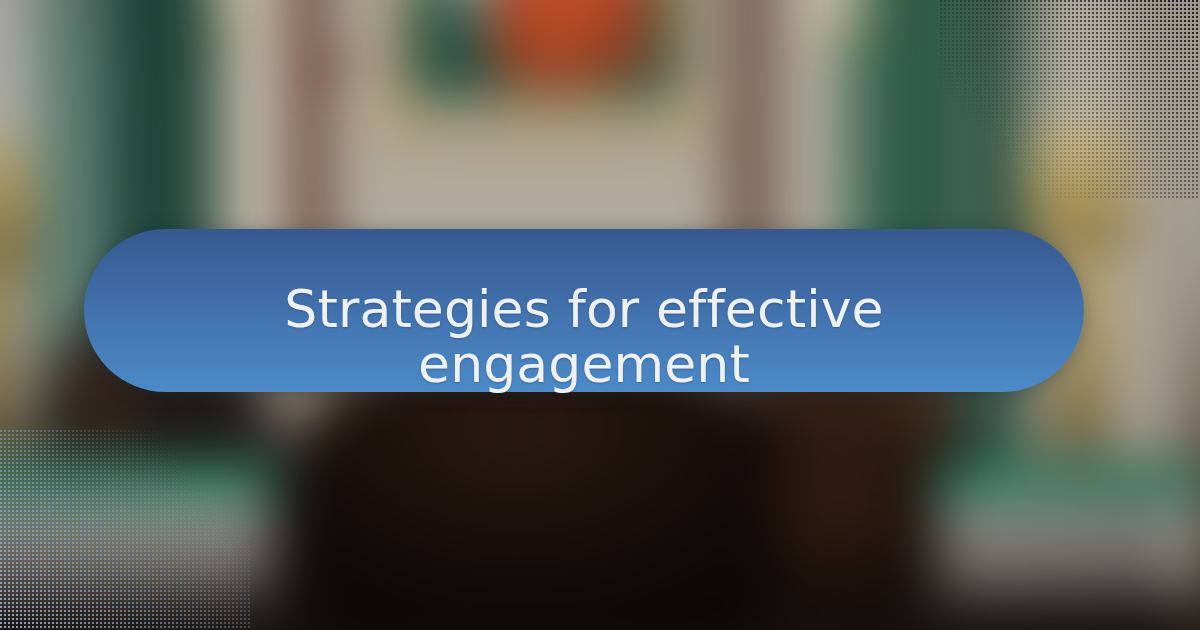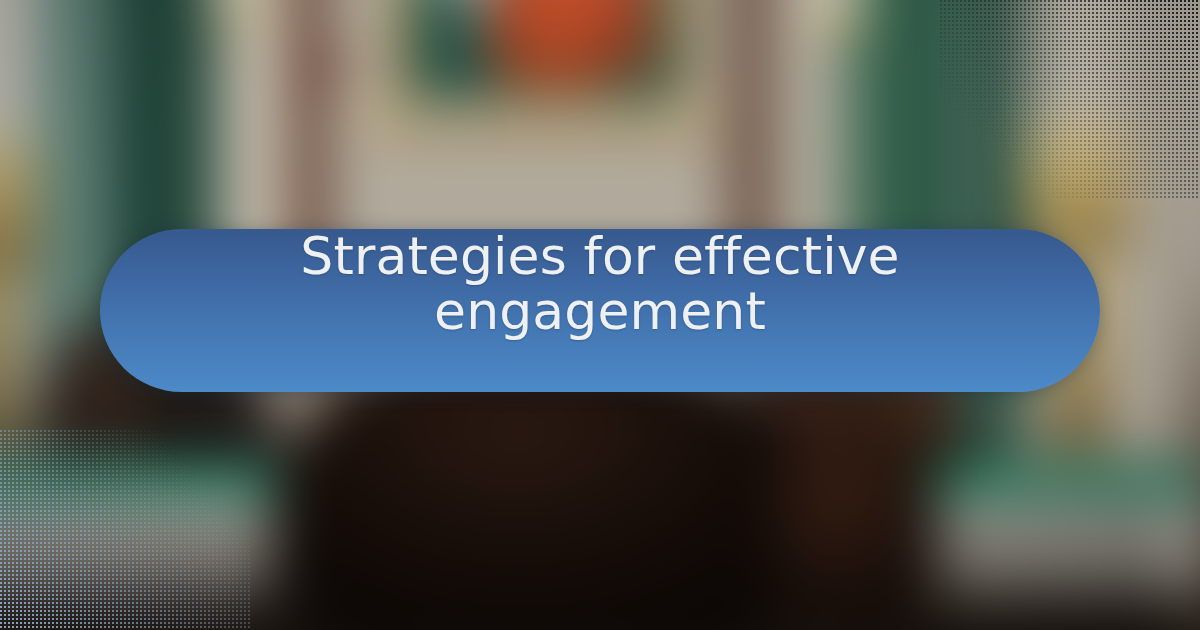--- a/index.html
+++ b/index.html
@@ -261,28 +261,28 @@
     left: 0; bottom: 0; width: 250px; height: 200px;
     background-image:
       radial-gradient(circle at 1px 1px, rgba(150,178,212,0.88) 0.9px, rgba(0,0,0,0) 1.3px);
     -webkit-mask-image: linear-gradient(45deg, #000 6%, rgba(0,0,0,0.55) 42%, rgba(0,0,0,0) 80%);
     mask-image: linear-gradient(45deg, #000 6%, rgba(0,0,0,0.55) 42%, rgba(0,0,0,0) 80%);
   }
 
   
   #title-pill {
     position: absolute;
-    left: 100px;
+    left: 84px;
     top: 229px;
     width: 1000px;
     height: 163px;
     border-radius: 82px;
     background: linear-gradient(180deg, #36598e 0%, #3d66a0 28%, #4478b4 62%, #4c8ac8 100%);
     display: flex;
-    align-items: flex-start;
+    align-items: flex-end;
     justify-content: center;
     box-shadow: 0 2px 18px rgba(20,36,60,0.35);
   }
   #title-text {
     color: #eef0f1;
     font-size: 52px;
     line-height: 1.06;
     font-weight: 400;
     text-align: center;
     letter-spacing: 0.1px;

